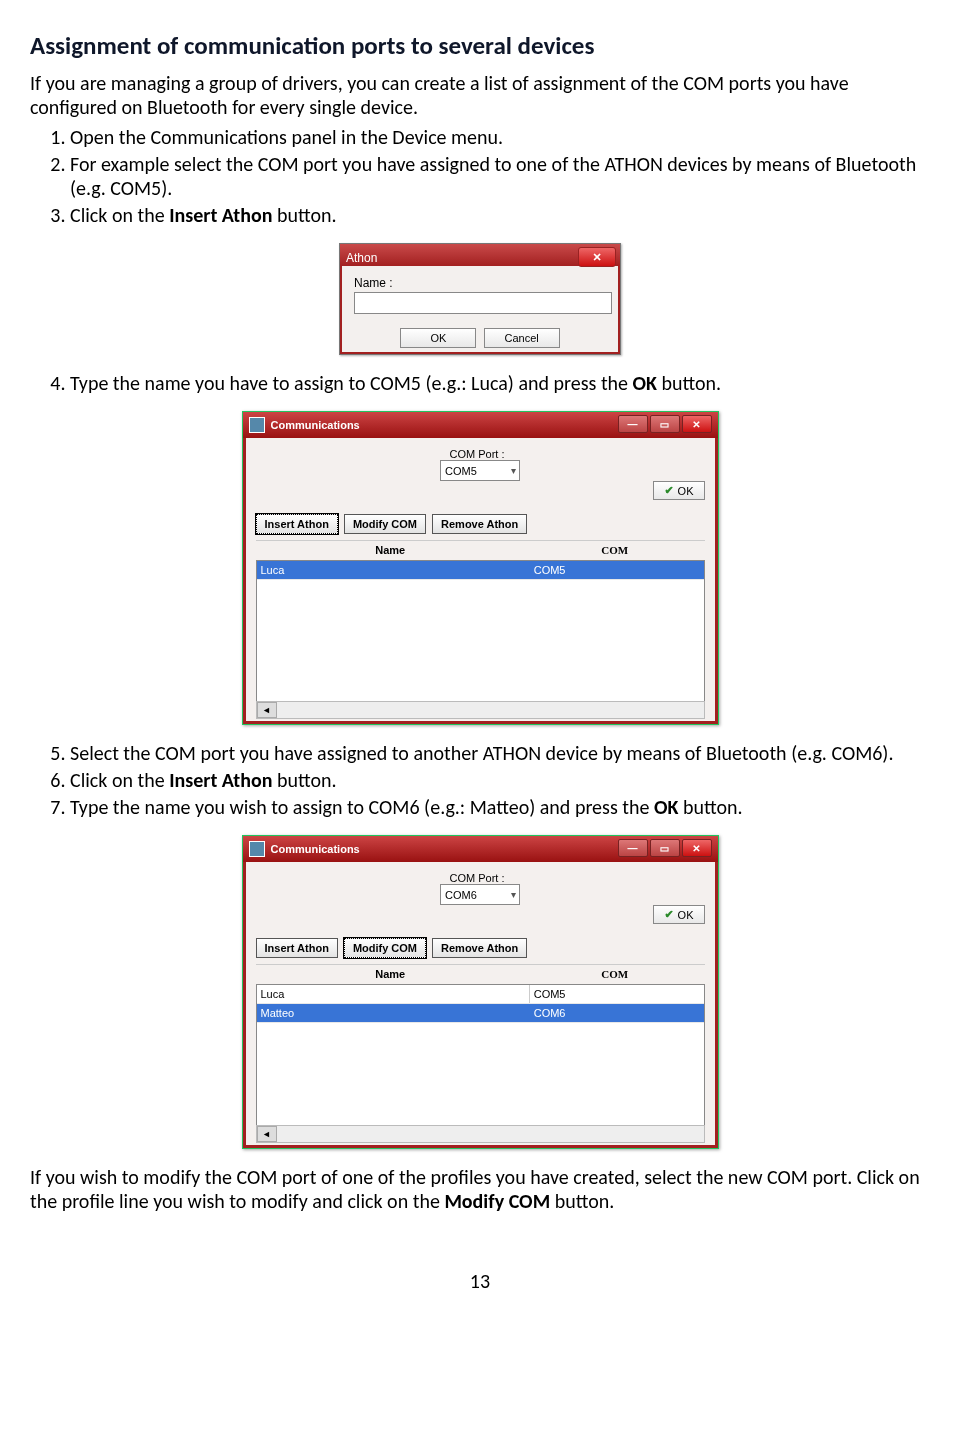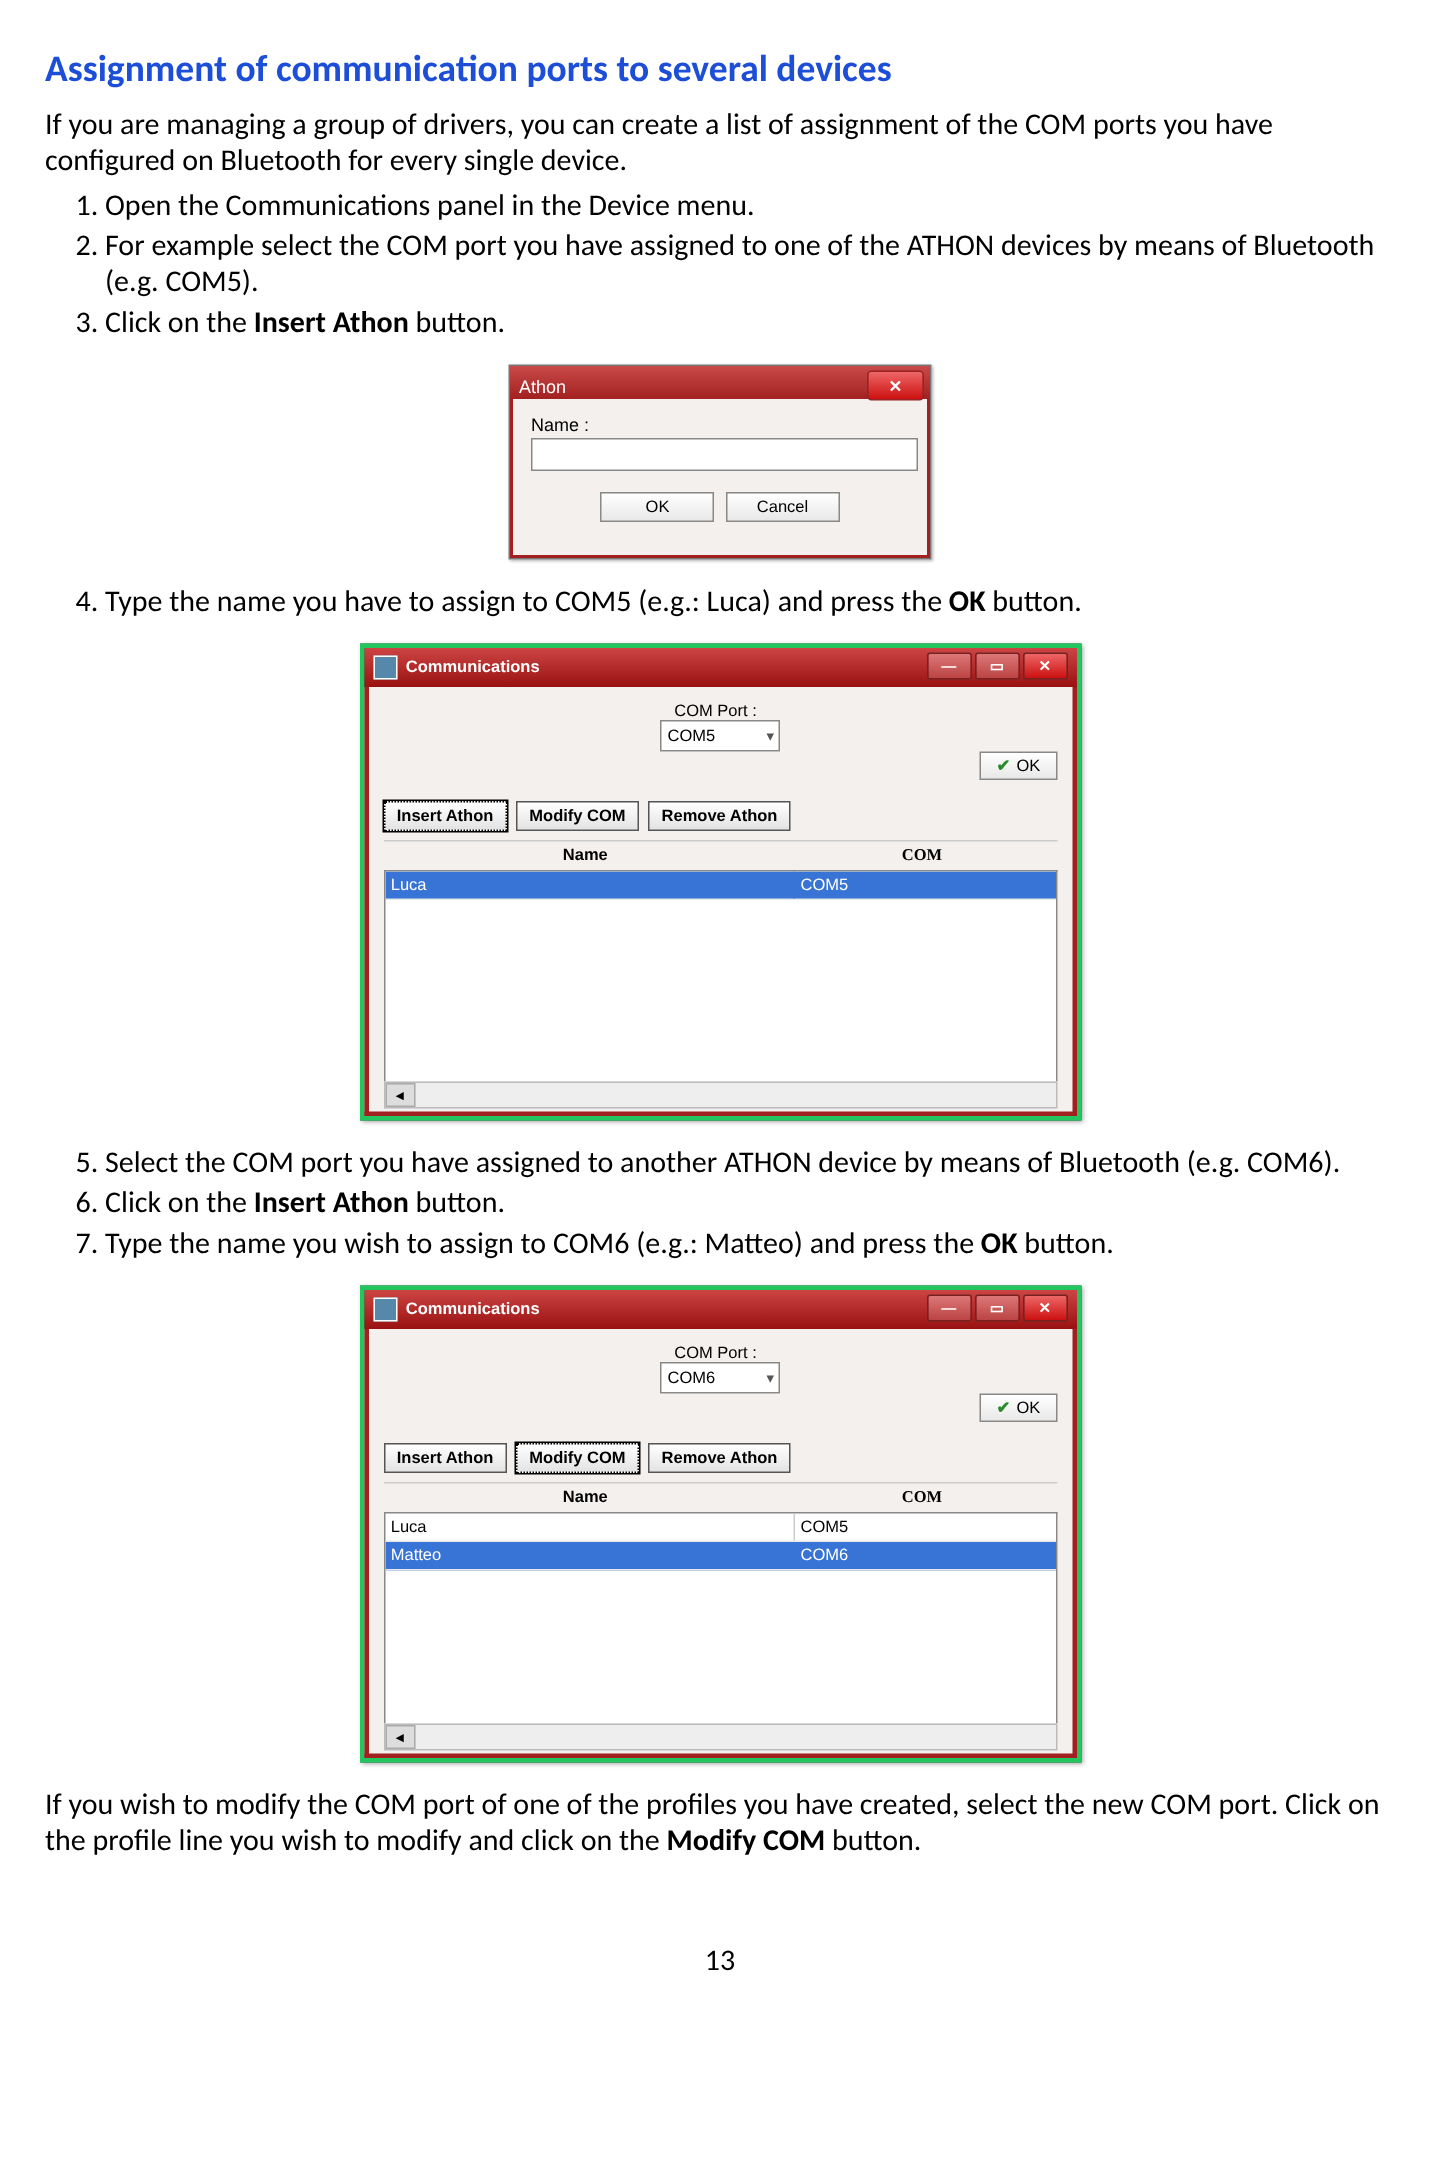--- a/index.html
+++ b/index.html
@@ -5,21 +5,21 @@
   body{
     font-family: Calibri, Arial, sans-serif;
     font-size: 20px;
     margin: 0;
     padding: 30px 30px 30px 30px;
     background: #fff;
     color: #000;
     width: 900px;
   }
   h1{
-    color: #1d4ed8;
+    color: #0f172a;
     font-size: 25px;
     font-weight: bold;
     margin: 0 0 10px 0;
   }
   p{margin: 6px 0;}
   ol{
     margin: 4px 0 4px 40px;
     padding: 0;
   }
   ol li{margin-bottom: 3px;}
@@ -52,21 +52,21 @@
     border:1px solid #922;
     color:#fff;
     font-weight:bold;
     display:flex;align-items:center;justify-content:center;
     font-size:11px;
   }
   .dlg-athon .body{
     background:#f3f0ee;
     border:2px solid #a22020;
     border-top:none;
-    padding:10px 12px 22px 12px;
+    padding:10px 12px 4px 12px;
   }
   .dlg-athon .body label{display:block;margin-bottom:2px;}
   .dlg-athon input[type=text]{
     width:100%; height:18px;
     border:1px solid #888;
     background:#fff;
   }
   .dlg-athon .btnrow{
     text-align:center;
     margin-top:14px;
@@ -80,23 +80,23 @@
     border:1px solid #888;
     margin:0 2px;
     text-align:center;
   }
 
   
   .comm{
     width:475px;
     font-family: Tahoma, sans-serif;
     font-size:11px;
-    border:3px solid #22c55e;
+    border:1px solid #22c55e;
     box-shadow:1px 1px 3px rgba(0,0,0,0.35);
-    background:#14532d;
+    background:#a3a3a3;
   }
   .comm .tb{
     height:26px;
     background:linear-gradient(#c44,#911);
     color:#fff;
     display:flex;
     align-items:center;
     padding:0 6px;
     position:relative;
     font-weight:bold;

